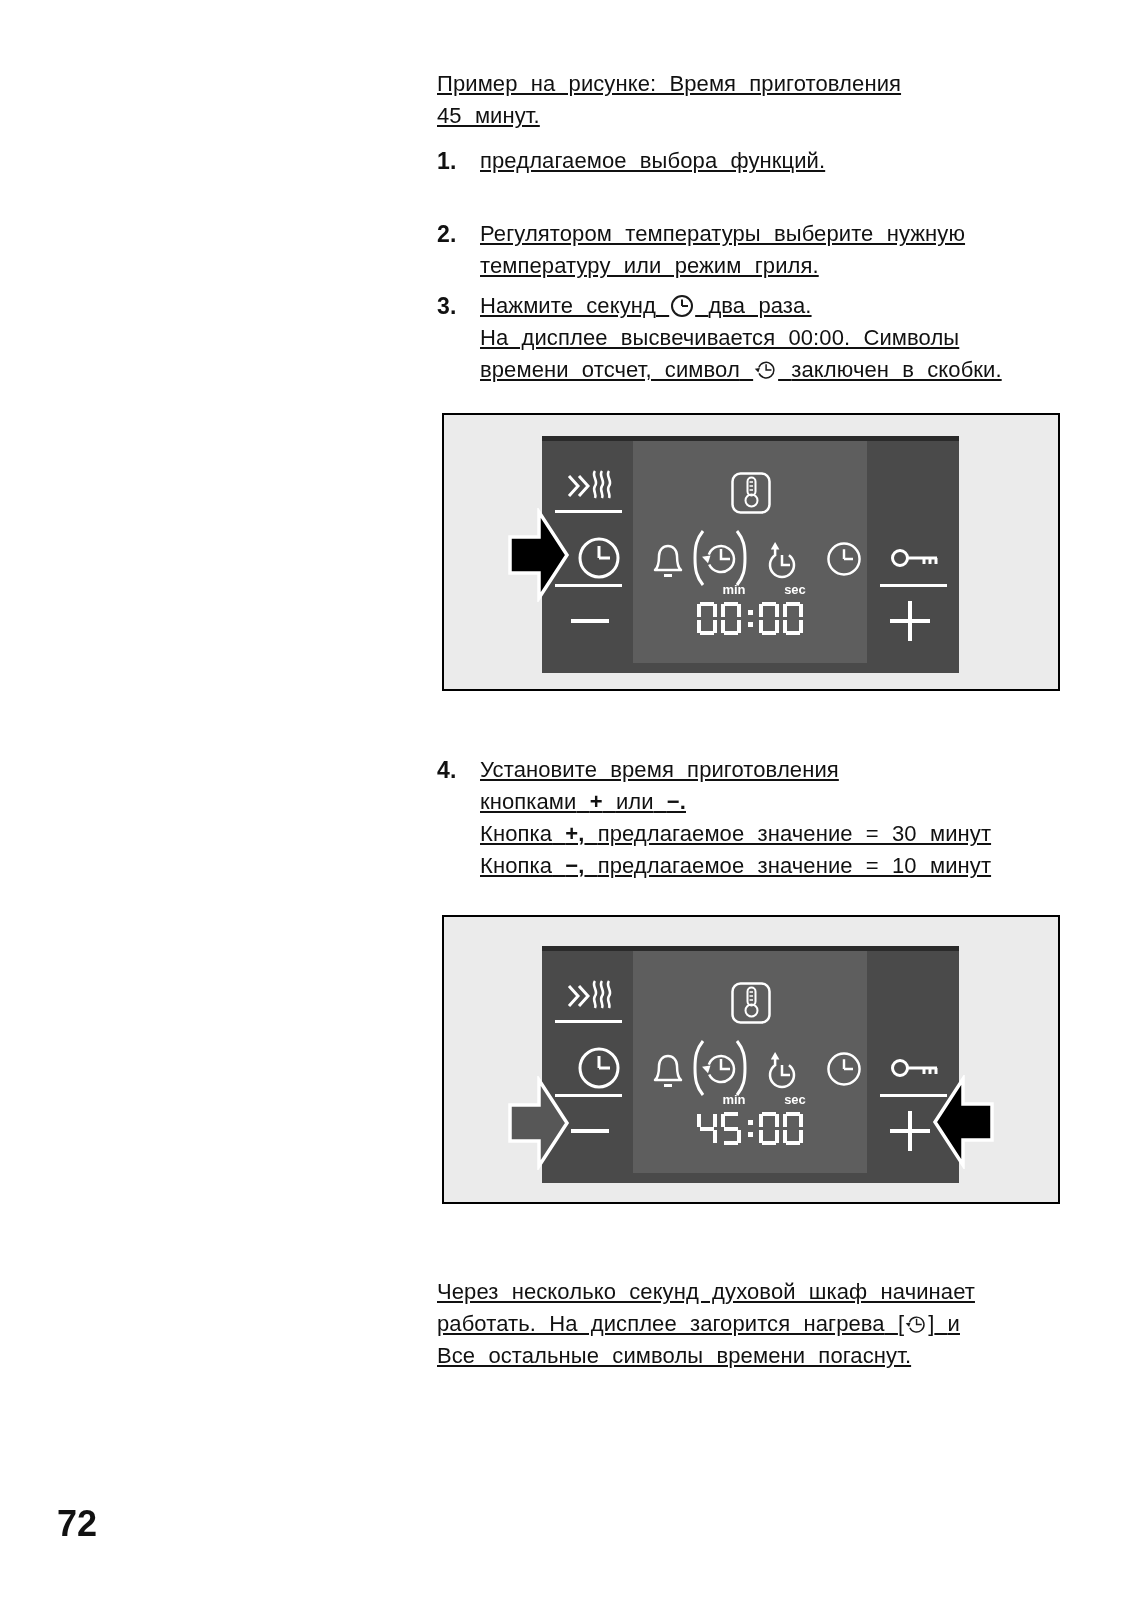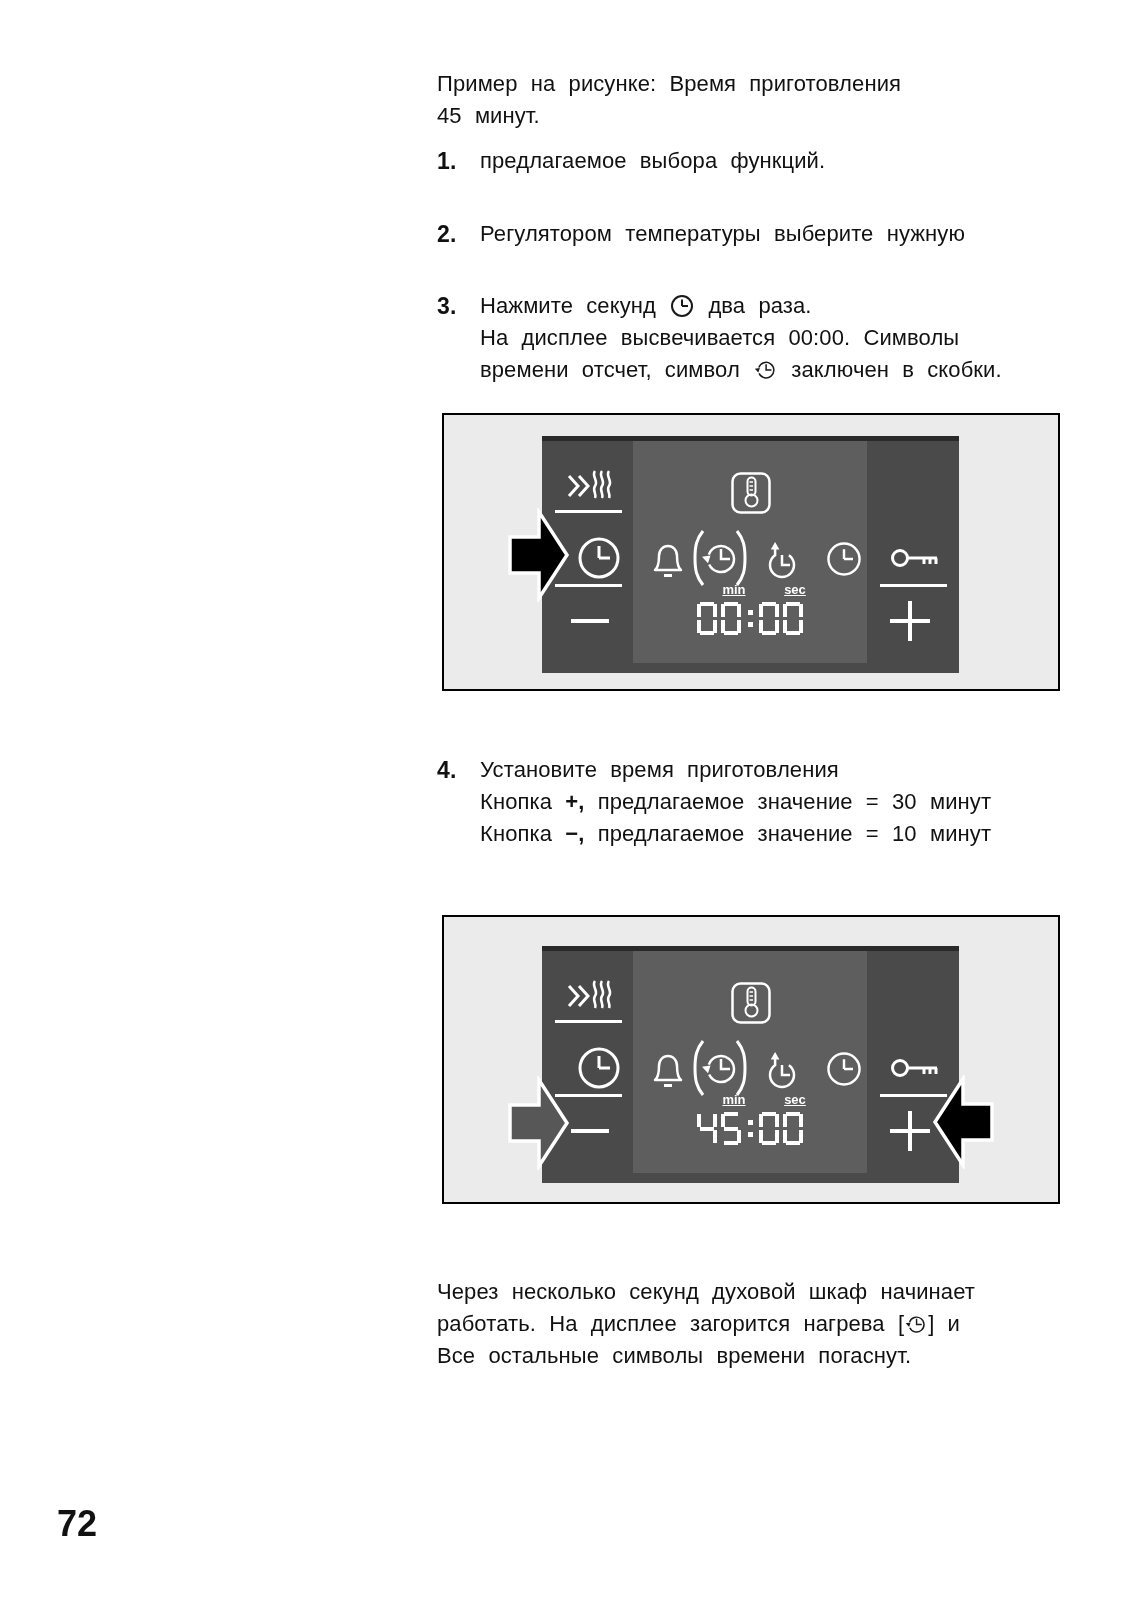--- a/index.html
+++ b/index.html
@@ -1,19 +1,19 @@
 <!DOCTYPE html>
 <html style="--page-bg: #ffffff; --text: #111111; --figure-bg: #ebebeb; --figure-border: #000000; --panel-dark: #4a4a4a; --panel-center: #5e5e5e; --panel-top-strip: #2a2a2a; --icon-white: #ffffff; --arrow-black: #000000; --arrow-gray: #575757;"><head>
 <meta charset="utf-8">
 <style>
   html,body{margin:0;padding:0;background:#fff;}
   .page{position:relative;width:1128px;height:1601px;background:var(--page-bg,#fff);
         font-family:"Liberation Sans", sans-serif;color:var(--text,#111);overflow:hidden;}
   .tblock{position:absolute;left:437px;width:606px;font-size:22px;line-height:32px;
-          word-spacing:7px;letter-spacing:0.1px;}
+          word-spacing:7px;letter-spacing:0.1px;text-decoration:underline;}
   .step{padding-left:43px;}
   .stepnum{position:absolute;left:0;top:0;font-weight:bold;font-size:23px;}
   .line{white-space:nowrap;}
   b.sym{font-weight:bold;}
   .txticon{vertical-align:-5px;margin:0 1px;color:#1a1a1a;}
   .pagenum{position:absolute;left:57px;top:1503px;font-size:36px;font-weight:bold;}
 
   
   .figure{position:absolute;left:442px;width:614px;background:var(--figure-bg,#ebebeb);
           border:2px solid var(--figure-border,#000);}
@@ -28,21 +28,21 @@
   .panel .center{position:absolute;left:91px;top:5px;width:234px;bottom:10px;background:var(--panel-center,#5e5e5e);}
   .panel .el{position:absolute;}
   .hline{position:absolute;height:3px;background:var(--icon-white,#fff);width:67px;}
   .minus-bar{position:absolute;width:38px;height:4px;background:var(--icon-white,#fff);}
   .plus-glyph{position:absolute;width:40px;height:40px;}
   .plus-glyph::before{content:"";position:absolute;left:0;top:18px;width:40px;height:4px;background:var(--icon-white,#fff);}
   .plus-glyph::after{content:"";position:absolute;left:18px;top:0;width:4px;height:40px;background:var(--icon-white,#fff);}
 
   
   .unit{position:absolute;width:38px;text-align:center;font-size:13px;font-weight:bold;
-        color:var(--icon-white,#fff);word-spacing:0;line-height:13px;text-decoration:underline;}
+        color:var(--icon-white,#fff);word-spacing:0;line-height:13px;}
   .lbl-min{left:173px;top:147px;} .lbl-sec{left:234px;top:147px;}
   .segwrap{position:absolute;left:155px;top:166px;display:flex;gap:4px;align-items:center;height:33px;}
   .dgt{position:relative;display:block;width:20px;height:33px;}
   .dgt b{position:absolute;background:var(--icon-white,#fff);display:block;}
   .sg-a{left:3px;right:3px;top:0;height:4px;} .sg-d{left:3px;right:3px;bottom:0;height:4px;}
   .sg-g{left:3px;right:3px;top:14.5px;height:4px;}
   .sg-b{right:0;top:2px;width:4px;height:13px;} .sg-c{right:0;bottom:2px;width:4px;height:13px;}
   .sg-f{left:0;top:2px;width:4px;height:13px;} .sg-e{left:0;bottom:2px;width:4px;height:13px;}
   .colon{position:relative;display:block;width:10px;height:33px;}
   .colon b{position:absolute;left:3px;width:5px;height:5px;background:var(--icon-white,#fff);display:block;}
@@ -114,20 +114,21 @@
   </div>
 
   <div class="tblock step" style="top:145px">
     <span class="stepnum">1.</span>
     <div class="line">предлагаемое выбора функций.</div>
   </div>
 
   <div class="tblock step" style="top:218px">
     <span class="stepnum">2.</span>
     <div class="line">Регулятором температуры выберите нужную</div>
+    <div class="line">температуру или режим гриля.</div>
   </div>
 
   <div class="tblock step" style="top:290px">
     <span class="stepnum">3.</span>
     <div class="line"><span>Нажмите секунд</span> <svg class="txticon" width="24" height="24">
           <use href="#sym-clock-sm"></use>
         </svg> <span>два раза.</span></div>
     <div class="line">На дисплее высвечивается 00:00. Символы</div>
     <div class="line"><span>времени отсчет, символ</span> <svg class="txticon" width="23" height="25">
           <use href="#sym-cook"></use>
@@ -218,20 +219,21 @@
       <div class="plus-glyph" style="left:348px;top:165px"></div>
     </div>
     <svg class="callout" style="left:64px;top:93px;color:var(--arrow-black,#000)">
         <use href="#sym-arrow"></use>
       </svg>
   </div>
 
   <div class="tblock step" style="top:754px">
     <span class="stepnum">4.</span>
     <div class="line">Установите время приготовления</div>
+    <div class="line"><span>кнопками</span> <b class="sym">+</b> <span>или</span> <b class="sym">−.</b></div>
     <div class="line"><span>Кнопка</span> <b class="sym">+,</b> <span>предлагаемое значение = 30 минут</span></div>
     <div class="line"><span>Кнопка</span> <b class="sym">−,</b> <span>предлагаемое значение = 10 минут</span></div>
   </div>
 
   <div class="figure fig2">
     <div class="panel">
       <div class="center"></div>
       <div class="topstrip"></div>
       <svg class="el" style="left:24px;top:31px" width="46" height="38">
           <use href="#sym-rapid"></use>

